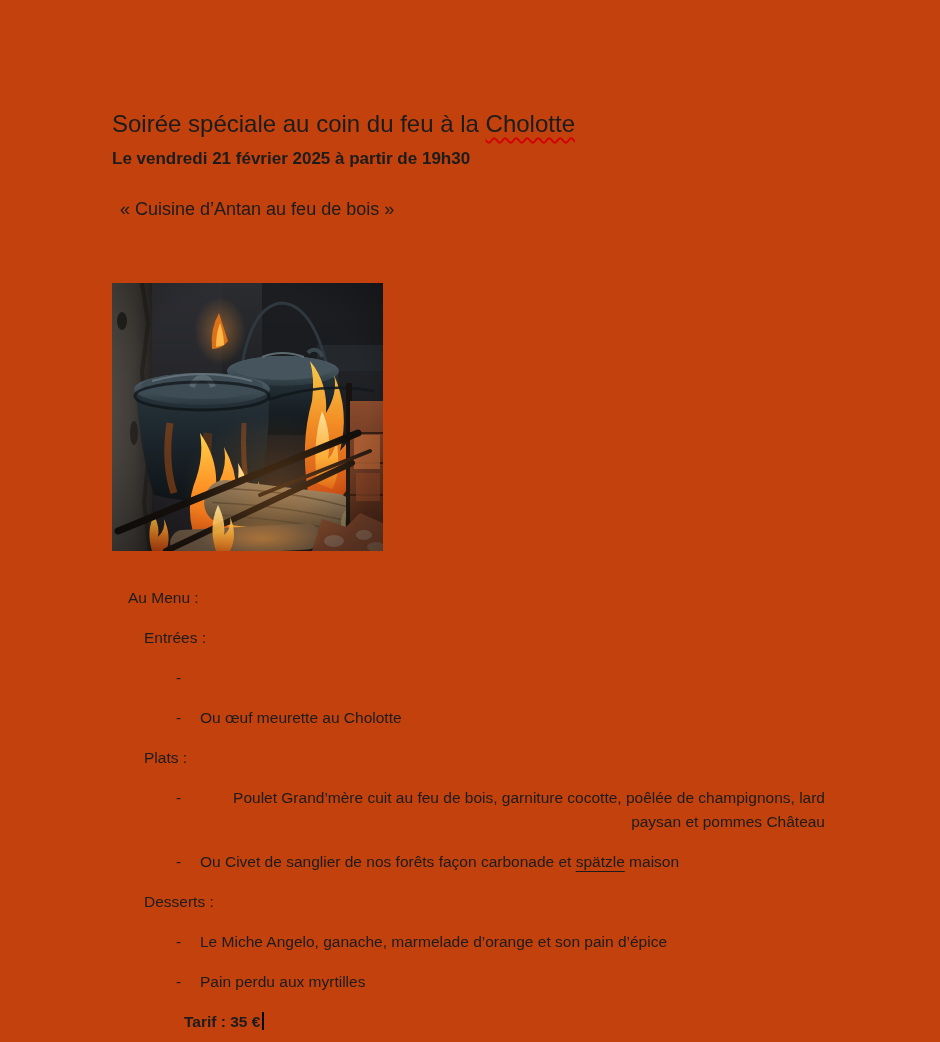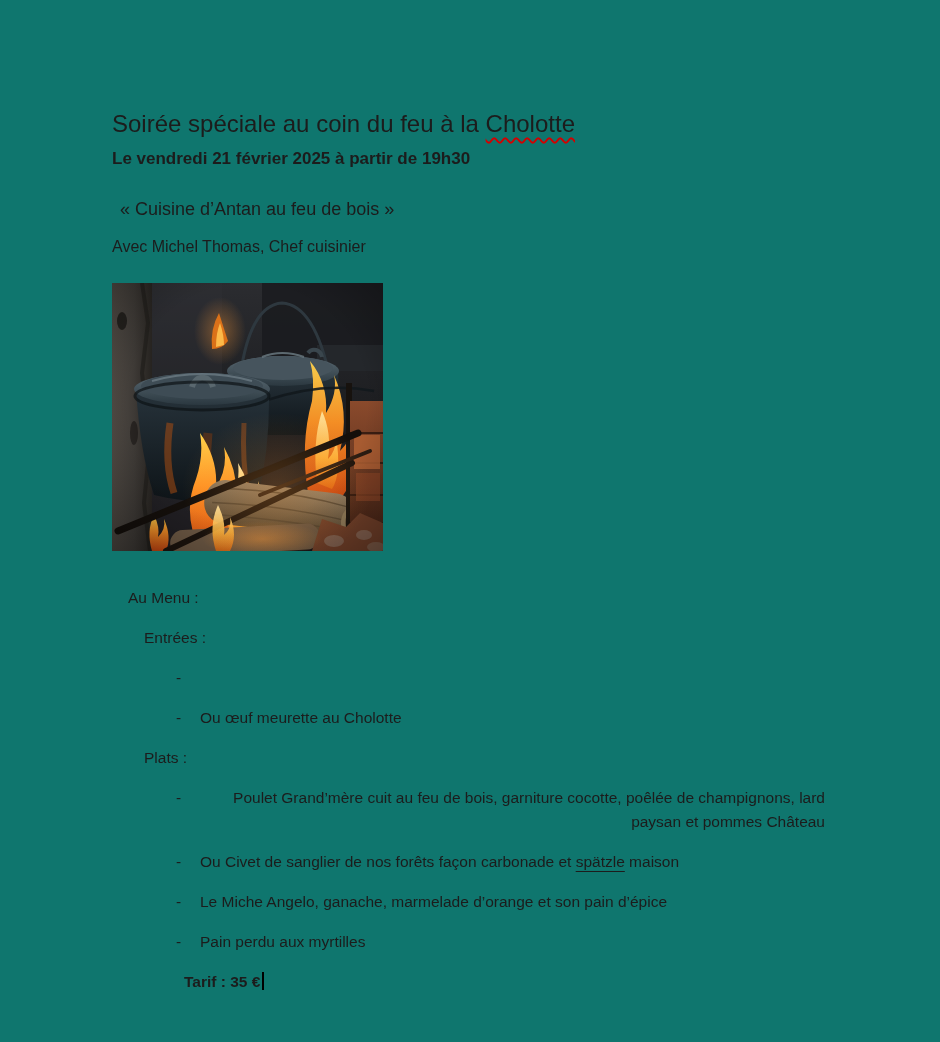--- a/index.html
+++ b/index.html
@@ -1,17 +1,17 @@
 <!DOCTYPE html>
 <html><head>
 <meta charset="utf-8">
 <style>
   html,body{margin:0;padding:0;background:#ffffff;}
   .page{
-    position:relative;width:940px;height:1042px;background:#0f766e;overflow:hidden;
+    position:relative;width:940px;height:1042px;background:#c2410c;overflow:hidden;
     font-family:"Liberation Sans",sans-serif;color:#1c1c1c;
   }
   .abs{position:absolute;left:112px;margin:0;}
   .title{top:110px;font-size:24px;font-weight:400;white-space:nowrap;}
   .date{top:149px;font-size:17px;font-weight:700;white-space:nowrap;}
   .subtitle{top:199px;font-size:18px;font-weight:400;white-space:nowrap;margin-left:8px;}
   .byline{top:238px;font-size:16px;white-space:nowrap;}
   .misspell-lg{
     text-decoration-line:underline;text-decoration-style:wavy;
     text-decoration-color:#d40000;text-decoration-thickness:2px;text-underline-offset:5px;
@@ -36,21 +36,20 @@
 <body>
 
 <div class="page">
 
   <h1 class="abs title"><span>Soirée spéciale au coin du feu à la </span><span class="misspell-lg">Cholotte</span></h1>
 
   <p class="abs date">Le vendredi 21 février 2025 à partir de 19h30</p>
 
   <h2 class="abs subtitle">« Cuisine d’Antan au feu de bois »</h2>
 
-  <p class="abs byline">Avec Michel Thomas, Chef cuisinier</p>
 
   <div class="abs photo">
     <svg width="271" height="268" viewBox="0 0 271 268" xmlns="http://www.w3.org/2000/svg">
       <defs>
         <linearGradient id="bg" x1="0" y1="0" x2="0" y2="1">
           <stop offset="0" stop-color="#2b2c30"></stop>
             <stop offset=".5" stop-color="#1c1d20"></stop>
             <stop offset="1" stop-color="#161215"></stop>
         </linearGradient>
         <linearGradient id="post" x1="0" y1="0" x2="1" y2="0">
@@ -187,20 +186,21 @@
         <span class="dash">-</span>
         <span class="item-text narrow">Poulet Grand’mère cuit au feu de bois, garniture cocotte, poêlée de champignons, lard paysan et pommes Château</span>
       </div>
       <div class="menu-item">
         <span class="dash">-</span>
         <span class="item-text"><span>Ou Civet de sanglier de nos forêts façon carbonade et </span><span class="misspell-sm">spätzle</span><span> maison</span></span>
       </div>
     </div>
 
     <div class="menu-section">
+      <div>Desserts :</div>
       <div class="menu-item">
         <span class="dash">-</span>
         <span class="item-text">Le Miche Angelo, ganache, marmelade d’orange et son pain d’épice</span>
       </div>
       <div class="menu-item">
         <span class="dash">-</span>
         <span class="item-text">Pain perdu aux myrtilles</span>
       </div>
     </div>
 

